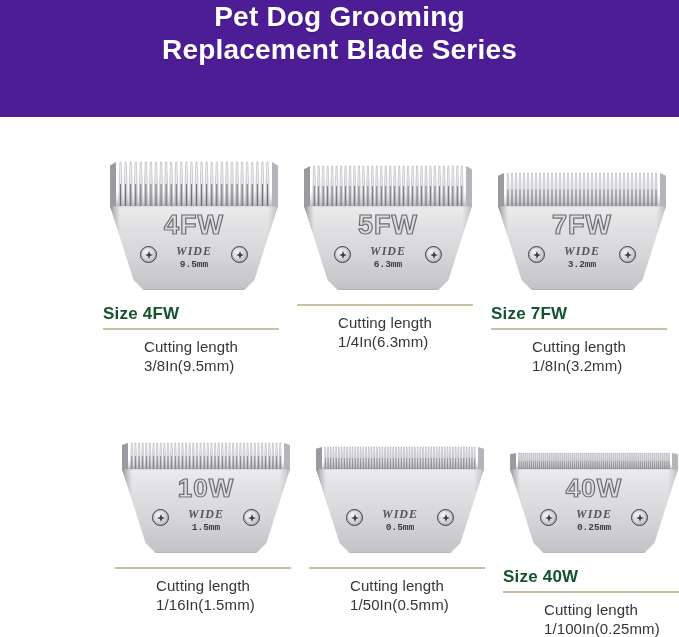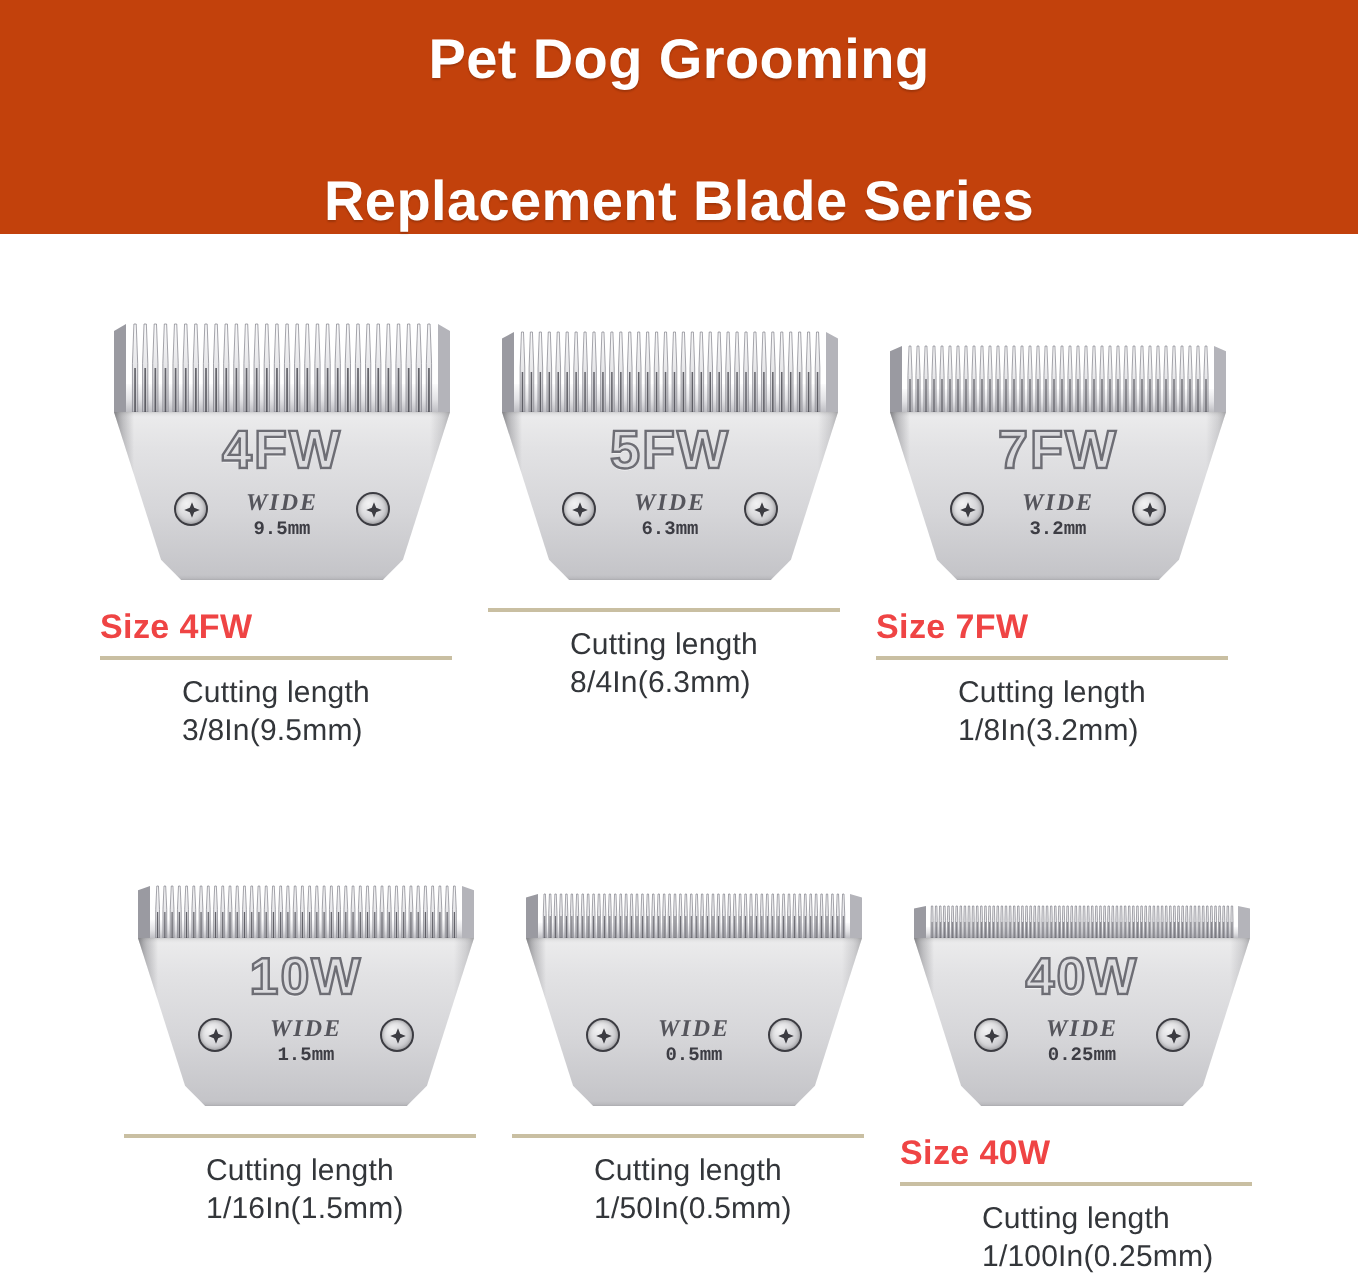--- a/index.html
+++ b/index.html
@@ -8,37 +8,37 @@
     background:#ffffff;
     font-family:"Liberation Sans", sans-serif;
     overflow:hidden;
     position:relative;
   }
   .page{width:679px;height:637px;position:relative;background:#fff;}
 
   
   .header{
     position:absolute;left:0;top:0;width:679px;height:117px;
-    background:#c2410c;
-    display:flex;align-items:flex-end;justify-content:center;
+    background:#4c1d95;
+    display:flex;align-items:flex-start;justify-content:center;
   }
   .header-title{
     color:#ffffff;
     font-weight:bold;
     font-size:28px;
     line-height:1.18;
     text-align:center;
     letter-spacing:0.2px;
     text-shadow:0 1px 1px rgba(0,0,0,.18);
   }
   .header-title .l1{display:block;}
-  .header-title .l2{display:block;margin-top:38px;}
+  .header-title .l2{display:block;}
 
   
-  .row{position:absolute;left:0;width:679px;display:flex;}
+  .row{position:absolute;left:0;width:679px;display:flex;justify-content:flex-end;}
   .row-1{top:150px;height:260px;}
   .row-2{top:415px;height:222px;padding-left:12px;}
 
   .cell{width:194px;position:relative;}
   .cell-0{margin-left:44px;}
   .cell-1{margin-left:0px;}
   .cell-2{margin-left:0px;}
 
   
   .blade-area{
@@ -113,21 +113,21 @@
   .screw.left{left:30px;}
   .screw.right{right:30px;}
   .screw svg{position:absolute;left:50%;top:50%;transform:translate(-50%,-50%);}
 
   
   .caption{padding-left:6px;padding-right:8px;margin-top:14px;}
   .caption-title{
     font-family:"Liberation Sans", sans-serif;
     font-weight:bold;
     font-size:17px;
-    color:#ef4444;
+    color:#14532d;
     letter-spacing:0.2px;
     padding-bottom:4px;
   }
   .caption-rule{
     height:1.5px;background:#c9bfa2;width:176px;margin-bottom:7px;
   }
   .caption-line{
     font-family:"Liberation Sans", sans-serif;
     font-size:15px;
     color:#33363a;
@@ -345,21 +345,21 @@
                 <svg width="9" height="9" viewBox="0 0 9 9">
                   <path d="M4.5 0.6 L5.6 3.4 L8.4 4.5 L5.6 5.6 L4.5 8.4 L3.4 5.6 L0.6 4.5 L3.4 3.4 Z" fill="#3c3c42"></path>
                 </svg>
               </div>
           </div>
         </div>
       </div>
       <div class="caption">
         <div class="caption-rule"></div>
         <div class="caption-line">Cutting length</div>
-        <div class="caption-line">8/4In(6.3mm)</div>
+        <div class="caption-line">1/4In(6.3mm)</div>
       </div>
     </div>
 
     <div class="cell cell-2">
       <div class="blade-area">
         <div class="blade">
           <div class="blade-teeth"><svg width="168" height="52" viewBox="0 0 168 52">
                 <defs>
                   <linearGradient id="tg2" x1="0" y1="0" x2="0" y2="1">
                     <stop offset="0%" stop-color="#fbfbfc"></stop>

